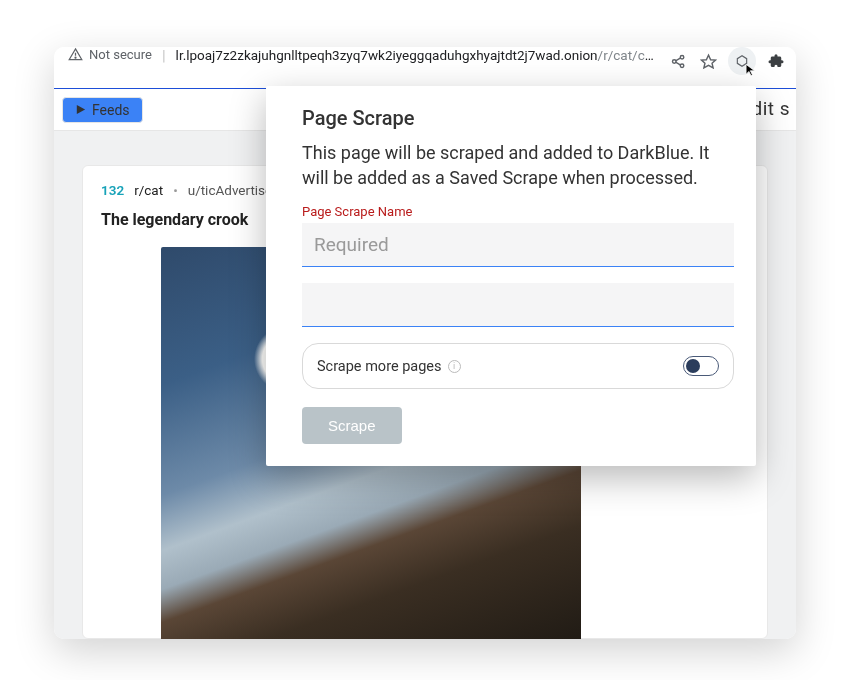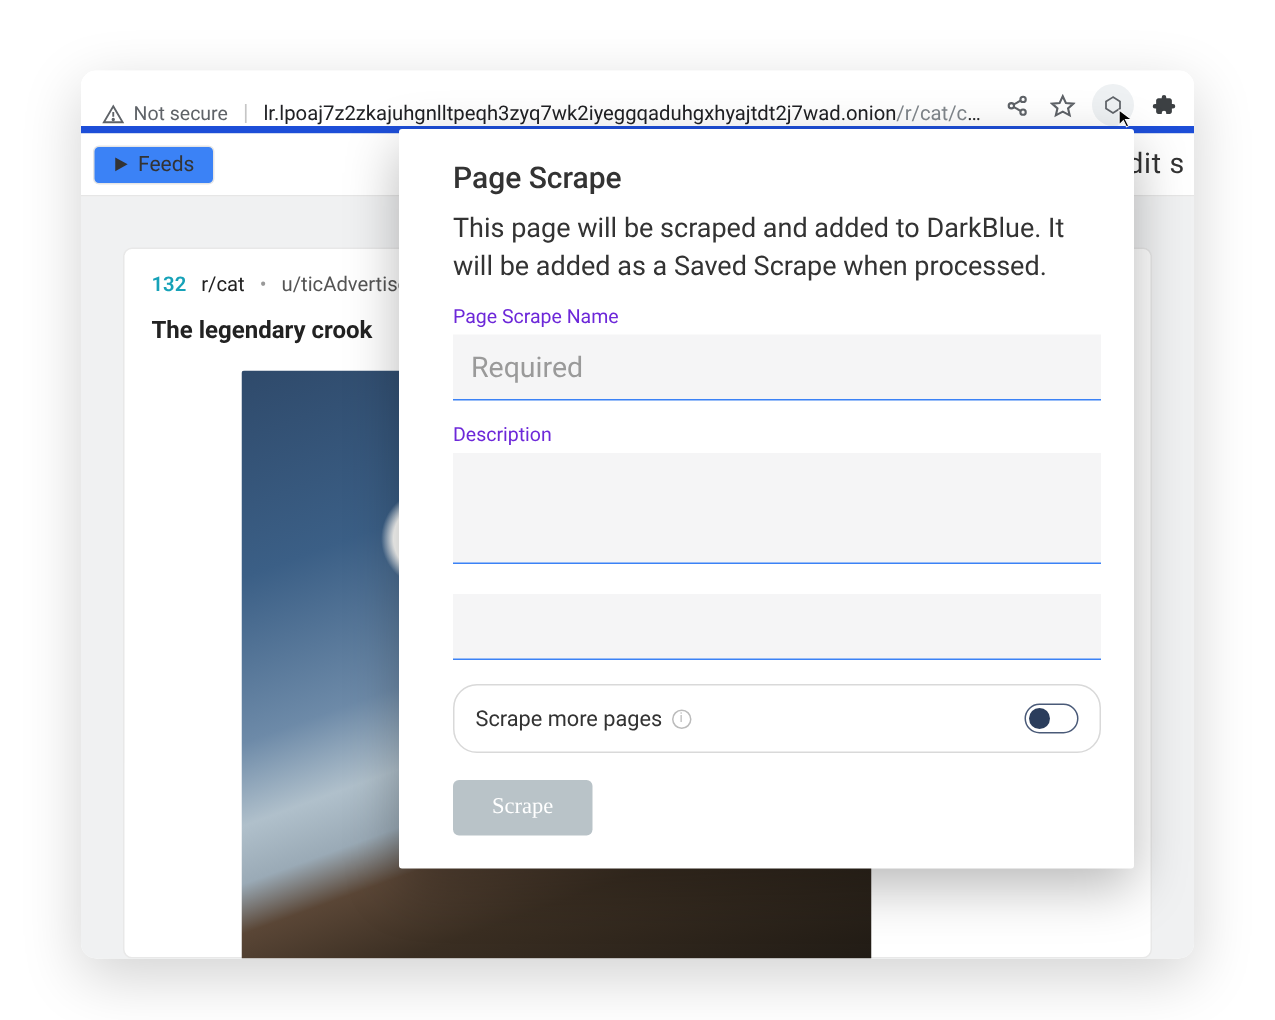--- a/index.html
+++ b/index.html
@@ -20,23 +20,23 @@
     background: #fff;
     border-radius: 10px;
     box-shadow: 0 12px 40px rgba(0,0,0,0.18);
     overflow: hidden;
   }
   
   .addrbar {
     height: 42px;
     background: #fff;
     display: flex;
-    align-items: flex-end;
+    align-items: flex-start;
     padding: 0 10px 0 14px;
-    border-bottom: 5px solid #1d4ed8;
+    border-bottom: 1px solid #1d4ed8;
     gap: 8px;
   }
   .sec-warn {
     display: flex;
     align-items: center;
     gap: 6px;
     color: #5f6368;
     font-size: 13px;
     white-space: nowrap;
   }
@@ -167,21 +167,21 @@
     margin-bottom:10px;
   }
   .popup .desc {
     font-size:18px;
     line-height:1.4;
     color:#333;
     margin-bottom:14px;
   }
   .f-label {
     font-size:13px;
-    color:#6d28d9;
+    color:#b91c1c;
     margin-bottom:4px;
     display:block;
   }
   .f-input, .f-textarea {
     width:100%;
     background:#f5f5f6;
     border:none;
     border-bottom:1px solid #3b82f6;
     font-size:19px;
     padding:10px 12px;
@@ -228,21 +228,20 @@
     background:#2b3d5c;
   }
   .scrape-btn {
     background:#b9c3c8;
     color:#fff;
     font-size:15px;
     border:none;
     padding:10px 26px;
     border-radius:4px;
     cursor:pointer;
-    font-family:Liberation Serif, serif;
   }
 </style>
 </head>
 <body>
 
 <div class="window">
 
   <div class="addrbar">
     <div class="sec-warn">
       <svg width="15" height="15" viewBox="0 0 24 24" fill="none" stroke="#5f6368" stroke-width="2">
@@ -313,24 +312,20 @@
 
 <div class="popup">
   <h2>Page Scrape</h2>
   <p class="desc">This page will be scraped and added to DarkBlue. It will be added as a Saved Scrape when processed.</p>
 
   <div class="f-group">
     <label class="f-label">Page Scrape Name</label>
     <input class="f-input" type="text" placeholder="Required" style="">
   </div>
 
-  <div class="f-group">
-    <label class="f-label">Description</label>
-    <textarea class="f-textarea" style=""></textarea>
-  </div>
 
   <div class="f-group">
     <input class="f-input" type="text" style="">
   </div>
 
   <div class="toggle-card">
     <div class="toggle-label">
       <span>Scrape more pages</span>
       <span class="info">i</span>
     </div>

